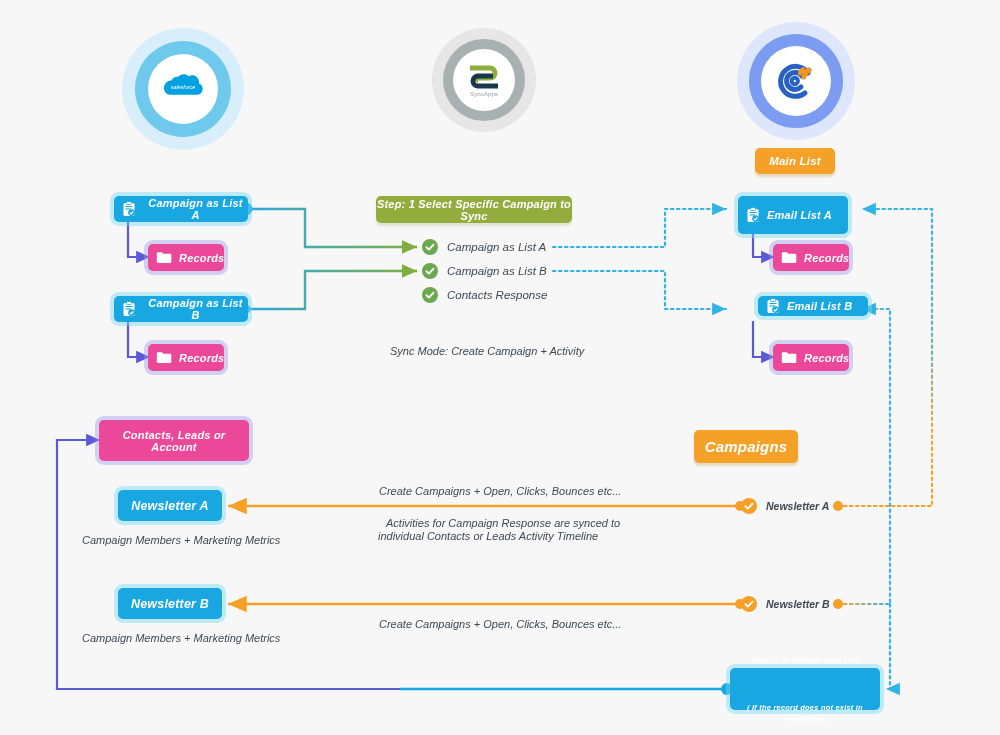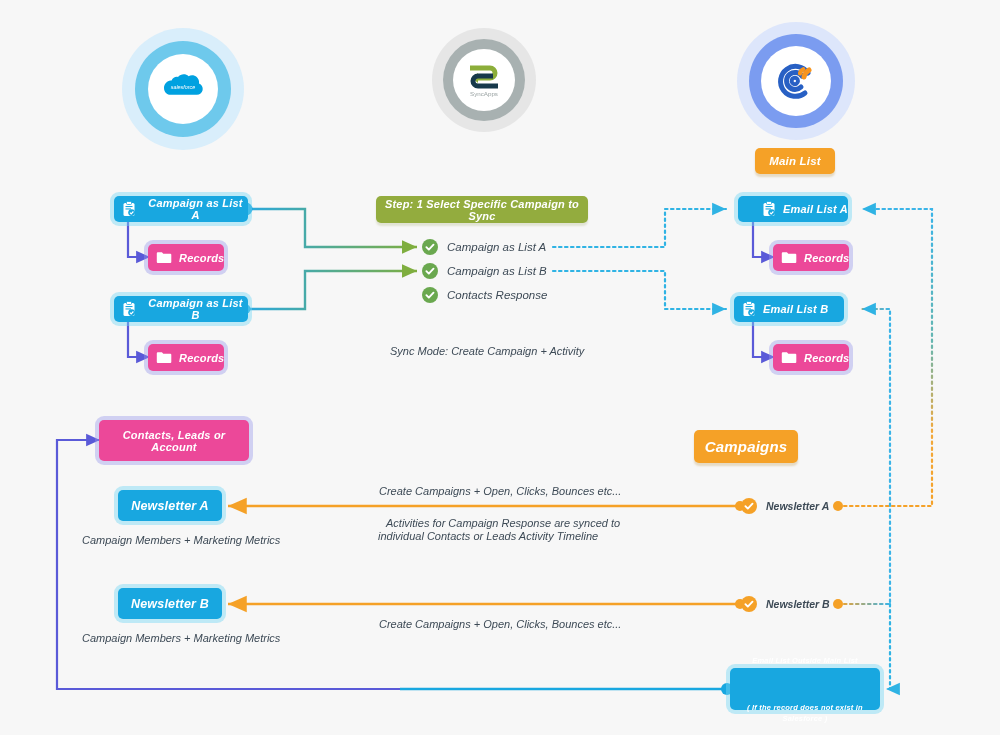--- a/index.html
+++ b/index.html
@@ -209,21 +209,21 @@
 
   <div class="box purple" style="left:148px;top:344px;width:76px;height:27px;font-size:11px;justify-content:flex-start;padding-left:8px;">
     <span class="ico">
       <svg width="16" height="13" viewBox="0 0 16 13">
           <path d="M0.8 2.2a1 1 0 0 1 1-1h4.1l1.4 1.6h7a1 1 0 0 1 1 1v7.2a1 1 0 0 1-1 1H1.8a1 1 0 0 1-1-1z" fill="#ffffff"></path>
         </svg>
     </span>
     <span class="lbl">Records</span>
   </div>
 
-  <div class="box green" style="left:376px;top:196px;width:212px;height:27px;font-size:11px;">
+  <div class="box green" style="left:376px;top:196px;width:196px;height:27px;font-size:11px;">
     <span class="lbl">Step: 1 Select Specific Campaign to Sync</span>
   </div>
 
   <div class="checkrow" style="left:422px;top:239px;">
     <span class="ckicon">
       <svg width="16" height="16" viewBox="0 0 16 16">
           <circle cx="8" cy="8" r="8" fill="#6aa84f"></circle>
           <path d="M4.4 8.2l2.4 2.4 4.7-4.9" fill="none" stroke="#ffffff" stroke-width="1.9" stroke-linecap="round" stroke-linejoin="round"></path>
         </svg>
     </span>
@@ -250,21 +250,21 @@
 
   <div class="plaintext" style="left:390px;top:344px;font-size:11px;">
     <span>Sync Mode: </span><span class="b">Create Campaign + Activity</span>
   </div>
 
   <div class="plaintext" style="left:379px;top:484px;">Create Campaigns + Open, Clicks, Bounces etc...</div>
   <div class="plaintext" style="left:386px;top:516px;">Activities for Campaign Response are synced to</div>
   <div class="plaintext" style="left:378px;top:529px;">individual Contacts or Leads Activity Timeline</div>
   <div class="plaintext" style="left:379px;top:617px;">Create Campaigns + Open, Clicks, Bounces etc...</div>
 
-  <div class="box cyan" style="left:738px;top:196px;width:110px;height:26px;font-size:11px;justify-content:flex-start;padding-left:24px;">
+  <div class="box cyan" style="left:738px;top:196px;width:110px;height:38px;font-size:11px;justify-content:flex-start;padding-left:8px;">
     <span class="ico">
       <svg width="14" height="16" viewBox="0 0 14 16">
           <rect x="1.5" y="2" width="11" height="13" rx="1.6" fill="#ffffff"></rect>
           <rect x="4.5" y="0.5" width="5" height="3" rx="1" fill="#ffffff" stroke="#18a7e0" stroke-width="0.8"></rect>
           <rect x="3.5" y="5" width="7" height="1.1" fill="#18a7e0"></rect>
           <rect x="3.5" y="7.4" width="5.5" height="1.1" fill="#18a7e0"></rect>
           <circle cx="9.6" cy="11.6" r="3.4" fill="#18a7e0"></circle>
           <path d="M8 11.6l1.2 1.2 2.2-2.3" fill="none" stroke="#ffffff" stroke-width="1.2"></path>
         </svg>
     </span>
@@ -273,21 +273,21 @@
 
   <div class="box purple" style="left:773px;top:244px;width:76px;height:27px;font-size:11px;justify-content:flex-start;padding-left:8px;">
     <span class="ico">
       <svg width="16" height="13" viewBox="0 0 16 13">
           <path d="M0.8 2.2a1 1 0 0 1 1-1h4.1l1.4 1.6h7a1 1 0 0 1 1 1v7.2a1 1 0 0 1-1 1H1.8a1 1 0 0 1-1-1z" fill="#ffffff"></path>
         </svg>
     </span>
     <span class="lbl">Records</span>
   </div>
 
-  <div class="box cyan" style="left:734px;top:296px;width:110px;height:26px;font-size:11px;justify-content:flex-start;padding-left:8px;">
+  <div class="box cyan" style="left:758px;top:296px;width:110px;height:20px;font-size:11px;justify-content:flex-start;padding-left:8px;">
     <span class="ico">
       <svg width="14" height="16" viewBox="0 0 14 16">
           <rect x="1.5" y="2" width="11" height="13" rx="1.6" fill="#ffffff"></rect>
           <rect x="4.5" y="0.5" width="5" height="3" rx="1" fill="#ffffff" stroke="#18a7e0" stroke-width="0.8"></rect>
           <rect x="3.5" y="5" width="7" height="1.1" fill="#18a7e0"></rect>
           <rect x="3.5" y="7.4" width="5.5" height="1.1" fill="#18a7e0"></rect>
           <circle cx="9.6" cy="11.6" r="3.4" fill="#18a7e0"></circle>
           <path d="M8 11.6l1.2 1.2 2.2-2.3" fill="none" stroke="#ffffff" stroke-width="1.2"></path>
         </svg>
     </span>

